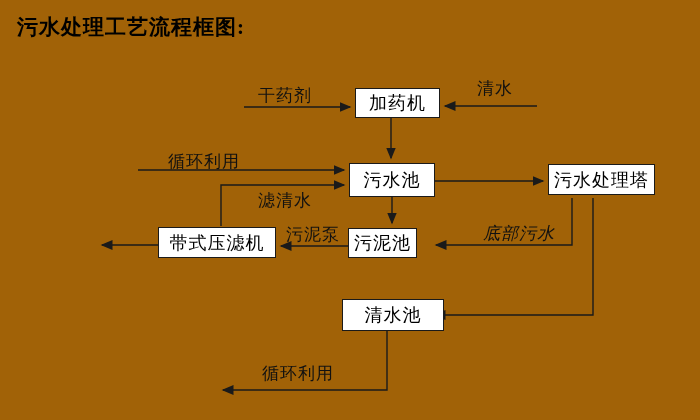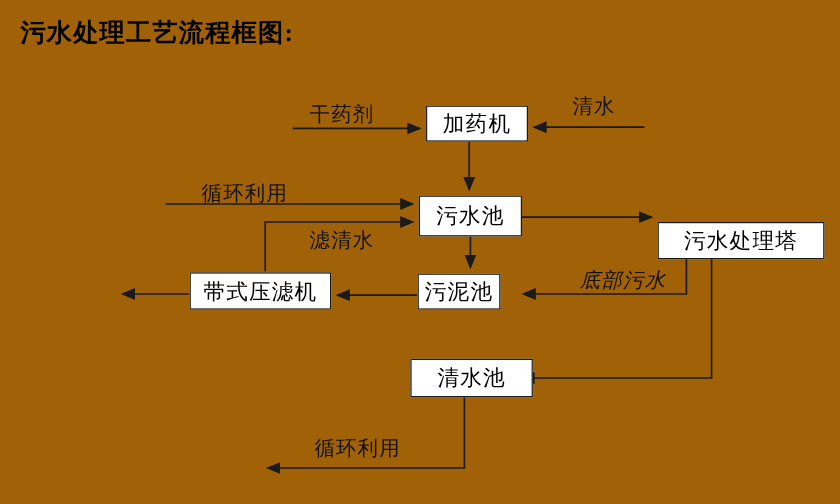--- a/index.html
+++ b/index.html
@@ -52,36 +52,37 @@
   </svg>
 
   <div class="node" style="left:355px;top:88px;width:85px;height:30px;">
     <span>加药机</span>
   </div>
 
   <div class="node" style="left:349px;top:163px;width:86px;height:34px;align-items:center;">
     <span>污水池</span>
   </div>
 
-  <div class="node" style="left:548px;top:185px;width:139px;height:31px;">
+  <div class="node" style="left:548px;top:164px;width:107px;height:31px;">
     <span>污水处理塔</span>
   </div>
 
   <div class="node" style="left:348px;top:228px;width:69px;height:30px;">
     <span>污泥池</span>
   </div>
 
   <div class="node" style="left:158px;top:227px;width:118px;height:31px;">
     <span>带式压滤机</span>
   </div>
 
   <div class="node" style="left:342px;top:299px;width:102px;height:32px;">
     <span>清水池</span>
   </div>
 
   <span class="lbl" style="left:258px;top:84px;">干药剂</span>
   <span class="lbl" style="left:477px;top:77px;">清水</span>
   <span class="lbl" style="left:168px;top:150px;">循环利用</span>
   <span class="lbl" style="left:258px;top:189px;">滤清水</span>
+  <span class="lbl" style="left:286px;top:223px;">污泥泵</span>
   <span class="lbl" style="left:483px;top:222px;font-style:italic;">底部污水</span>
   <span class="lbl" style="left:262px;top:362px;">循环利用</span>
 
 </div>
 
 </body></html>

